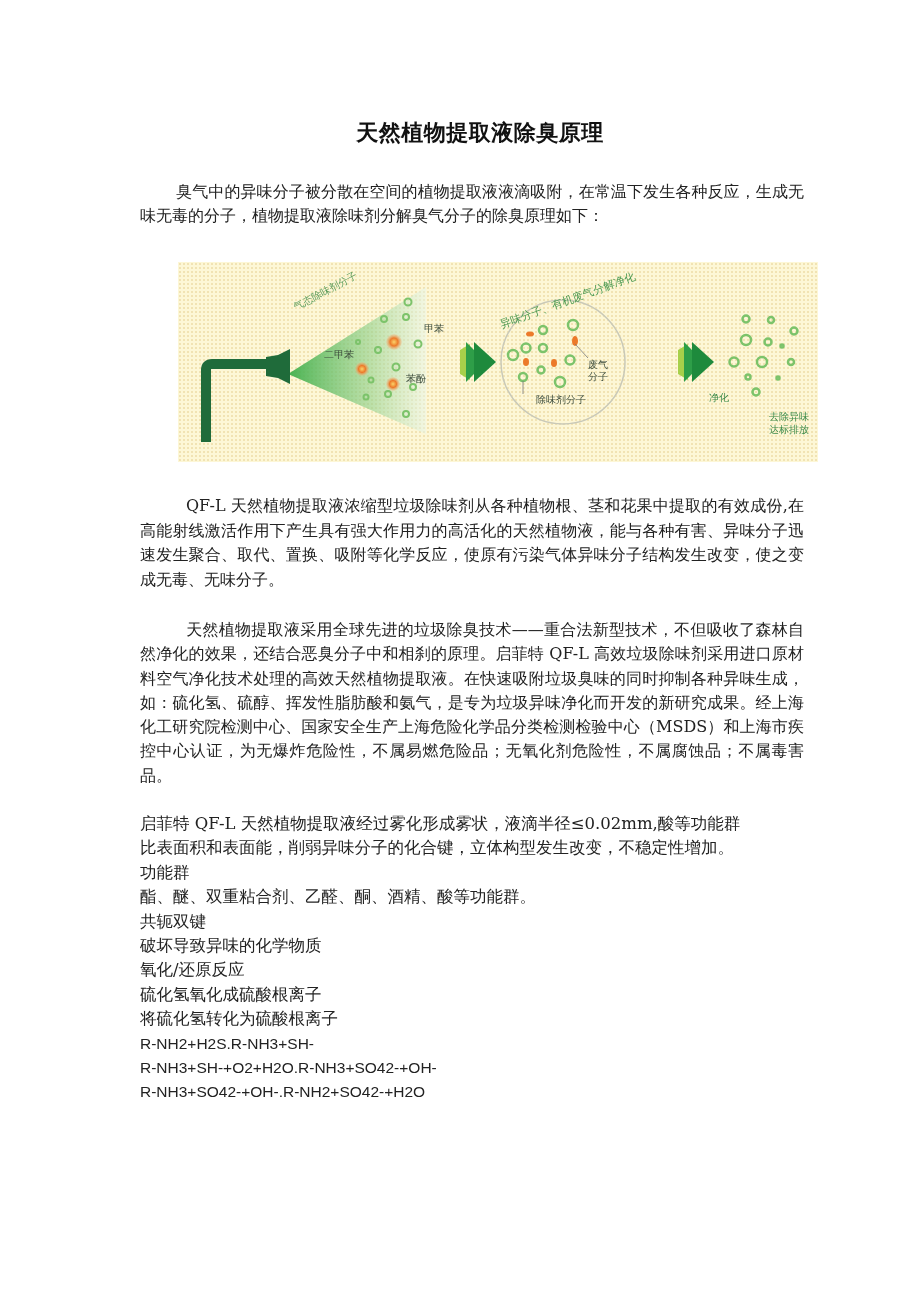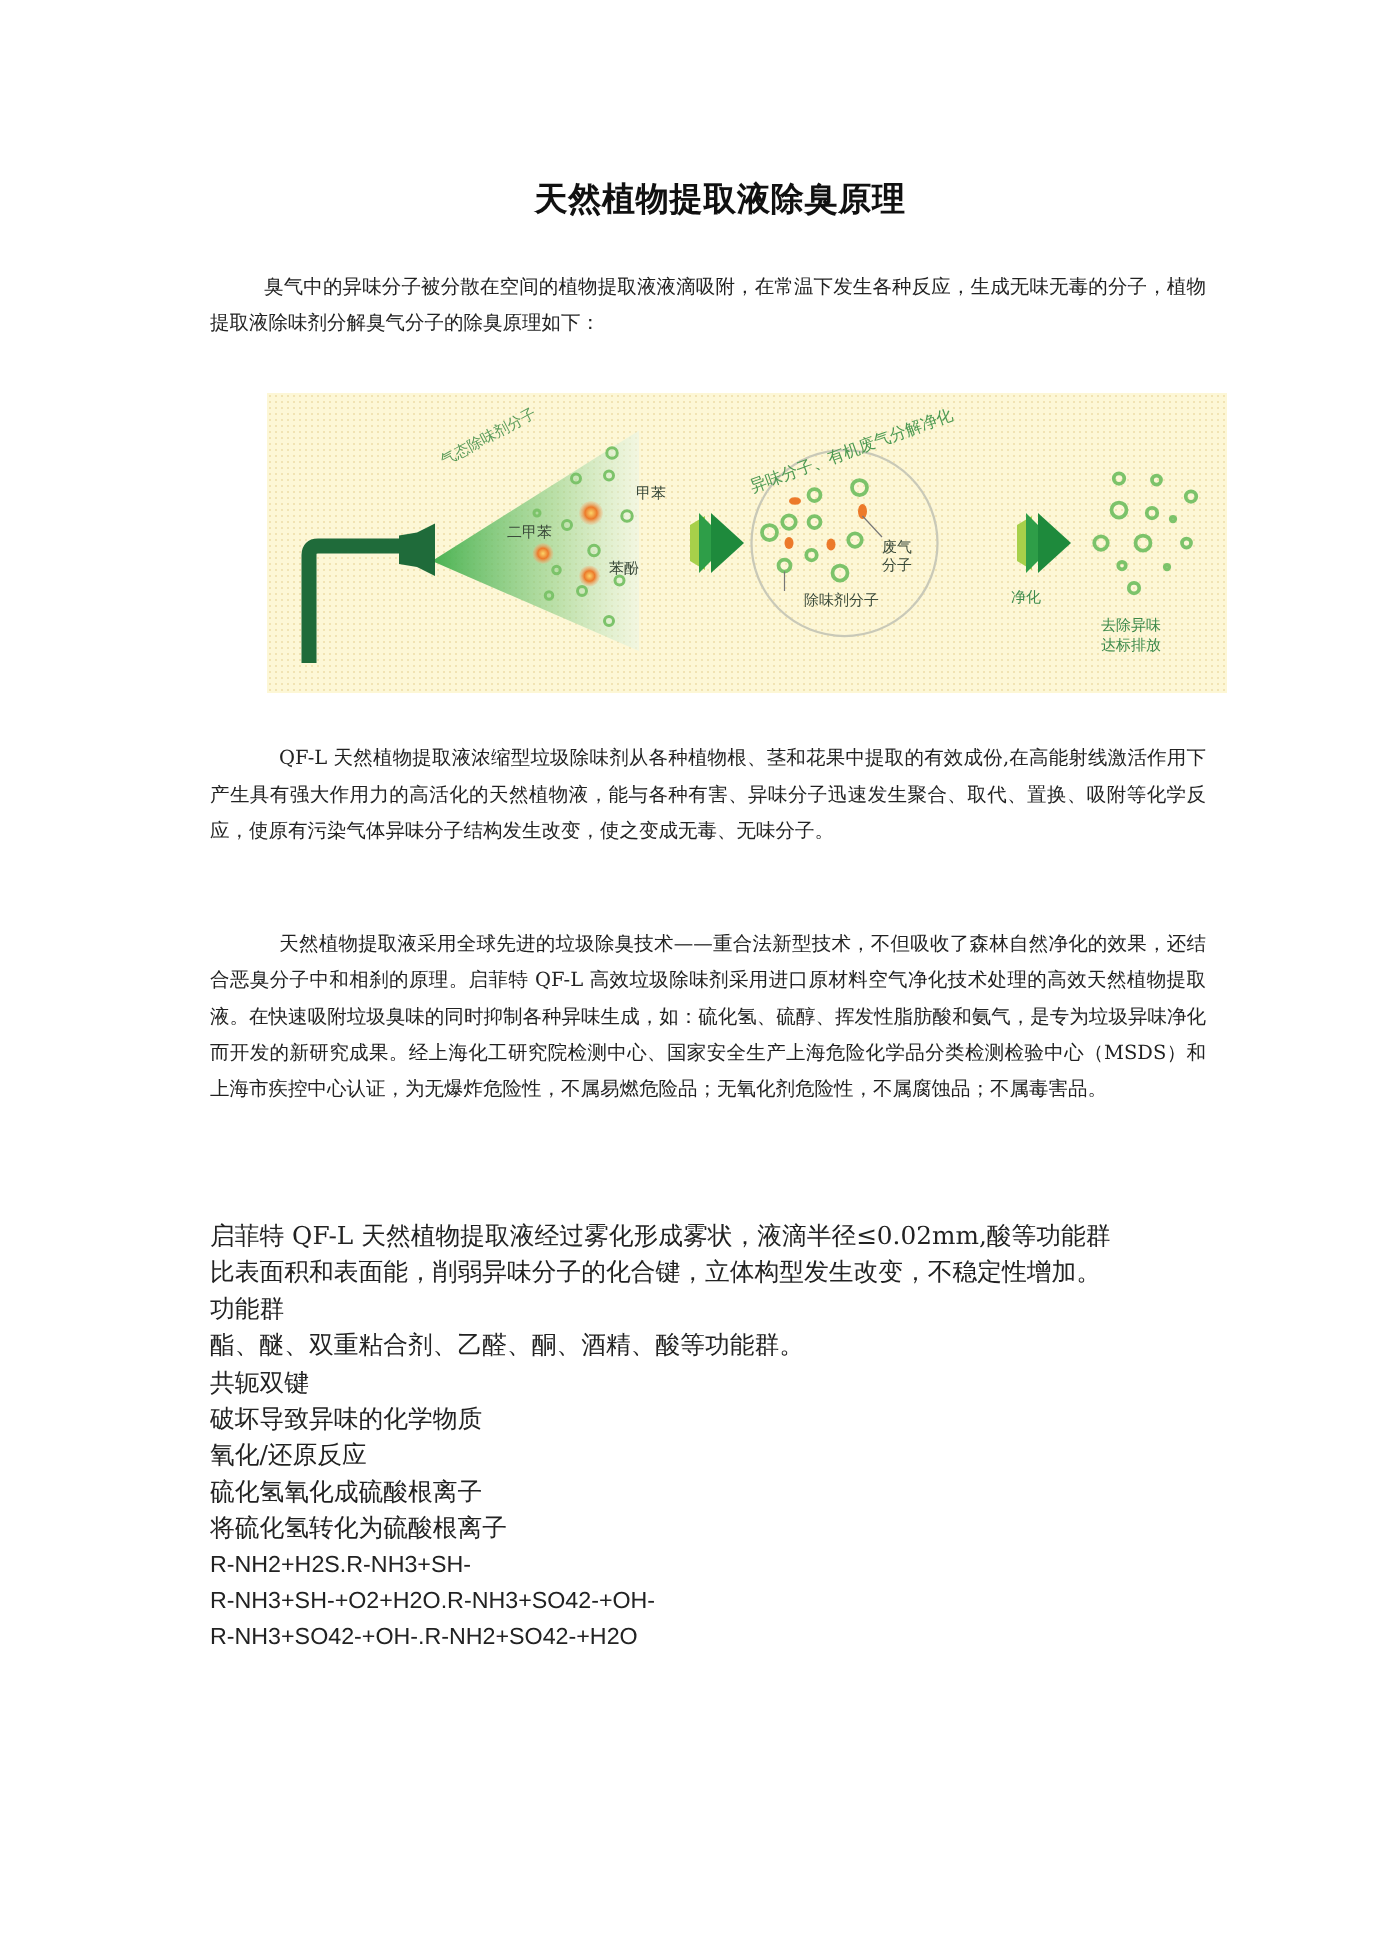--- a/index.html
+++ b/index.html
@@ -2,38 +2,38 @@
 <html><head>
 <meta charset="utf-8">
 <style>
   html, body { margin: 0; padding: 0; background: #ffffff; }
   body { width: 920px; height: 1302px; position: relative; overflow: hidden;
          font-family: "DejaVu Serif", "Liberation Serif", serif; color: #1a1a1a; }
   .page { position: absolute; left: 0; top: 0; width: 920px; height: 1302px; background: #fff; }
   .title { position: absolute; left: 0; width: 920px; top: 118px; text-align: center;
            font-family: "DejaVu Sans", "Liberation Sans", sans-serif; font-weight: bold;
            font-size: 22px; letter-spacing: 0.5px; color: #111; padding-left: 20px; }
-  .para { position: absolute; left: 140px; width: 664px; font-size: 13px; line-height: 24px;
+  .para { position: absolute; left: 140px; width: 664px; font-size: 16px; line-height: 24px;
           text-align: justify; color: #222; }
   .para .indent { display: inline-block; width: 36px; }
   .p-intro { top: 180px; }
   .p-qfl { top: 494px; line-height: 24.5px; }
   .p-tech { top: 618px; line-height: 24.3px; }
   .lines { position: absolute; left: 140px; width: 680px; top: 812px; font-size: 16.5px; }
   .lines .ln { height: 24.4px; line-height: 24.4px; white-space: nowrap; color: #222; }
   .lines .formula { font-family: "Liberation Sans", "DejaVu Sans", sans-serif; font-size: 15.5px; }
 
   .figure { position: absolute; left: 178px; top: 262px; width: 640px; height: 200px;
             background: #fdf7d6; overflow: hidden;
             background-image: radial-gradient(#f1e3b3 0.8px, transparent 0.9px);
             background-size: 4px 4px; }
   .figure svg { position: absolute; left: 0; top: 0; }
   .fig-label { position: absolute; font-family: "DejaVu Sans", "Liberation Sans", sans-serif;
                font-size: 10px; color: #3a4a3a; white-space: nowrap; }
-  .fig-label.green { color: #3c8a4a; }
+  .fig-label.green { color: #3c8a4a; margin-left: 35px; }
   .fig-label.rot1 { transform: rotate(-28deg); transform-origin: left bottom; color: #5a9b5a; }
   .fig-label.rot2 { transform: rotate(-20deg); transform-origin: left bottom; color: #4d9a52; font-size: 11px; }
 </style>
 </head>
 <body>
 
 <div class="page">
 
   <div class="title">天然植物提取液除臭原理</div>
 
@@ -121,21 +121,21 @@
         <circle cx="556" cy="100" r="4.5"></circle>
           <circle cx="584" cy="100" r="5"></circle>
           <circle cx="613" cy="100" r="3"></circle>
         <circle cx="570" cy="115" r="2.5"></circle>
           <circle cx="600" cy="116" r="1.5"></circle>
           <circle cx="578" cy="130" r="3.5"></circle>
       </g>
     </svg>
 
     <span class="fig-label rot1" style="left:120px; top:38px;">气态除味剂分子</span>
-    <span class="fig-label" style="left:160px; top:86px;text-align:center;">二甲苯</span>
+    <span class="fig-label" style="left:146px; top:86px;text-align:center;">二甲苯</span>
     <span class="fig-label" style="left:230px; top:60px;margin-left:16px;">甲苯</span>
     <span class="fig-label" style="left:228px; top:110px;">苯酚</span>
     <span class="fig-label rot2" style="left:325px; top:55px;">异味分子、有机废气分解净化</span>
     <span class="fig-label" style="left:410px; top:96px;">废气</span>
     <span class="fig-label" style="left:410px; top:108px;">分子</span>
     <span class="fig-label" style="left:358px; top:131px;">除味剂分子</span>
     <span class="fig-label green" style="left:496px; top:129px;">净化</span>
     <span class="fig-label green" style="left:556px; top:148px;">去除异味</span>
     <span class="fig-label green" style="left:556px; top:161px;">达标排放</span>
   </div>

